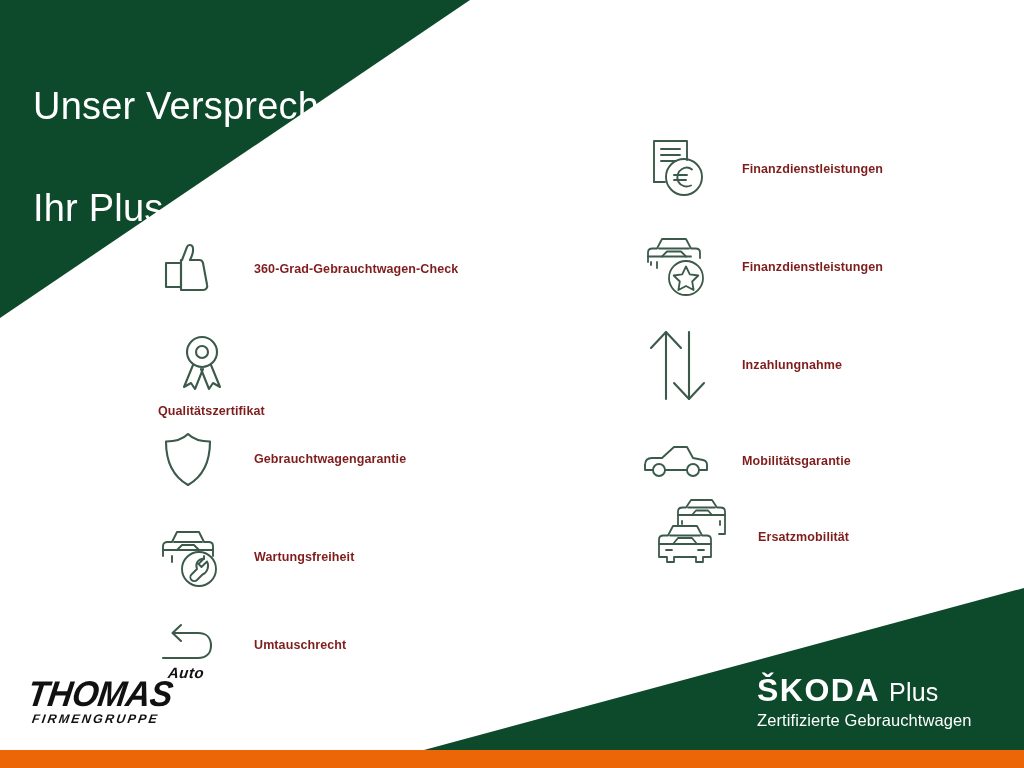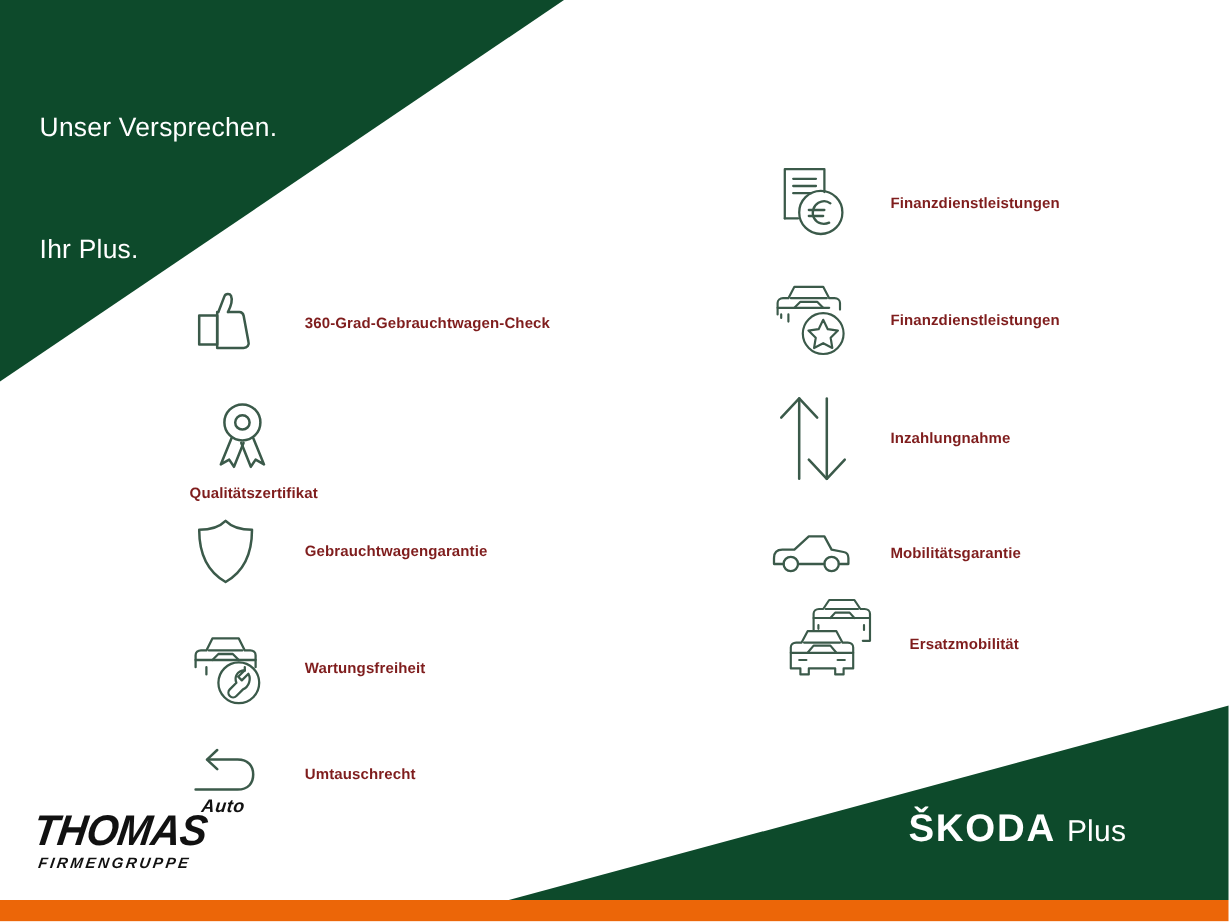--- a/index.html
+++ b/index.html
@@ -24,21 +24,21 @@
     height: 768px;
     pointer-events: none;
   }
 
   
   .headline {
     position: absolute;
     left: 33px;
     top: 21px;
     color: #ffffff;
-    font-size: 22px;
+    font-size: 38px;
     line-height: 34px;
     font-weight: 400;
     letter-spacing: 0.2px;
     white-space: pre;
   }
   .headline .l1 { display: block; }
   .headline .l2 { display: block; }
 
   
   .col {
@@ -309,17 +309,18 @@
     <span class="thomas-auto">Auto</span>
     <span class="thomas-main">THOMAS</span>
     <span class="thomas-sub">FIRMENGRUPPE</span>
   </div>
 
   <div class="skoda-logo">
     <div class="skoda-top">
       <span class="skoda-word">ŠKODA</span>
       <span class="skoda-plus">Plus</span>
     </div>
+    <div class="skoda-sub">Zertifizierte Gebrauchtwagen</div>
   </div>
 
   <div class="orange-bar"></div>
 
 </div>
 
 </body></html>

